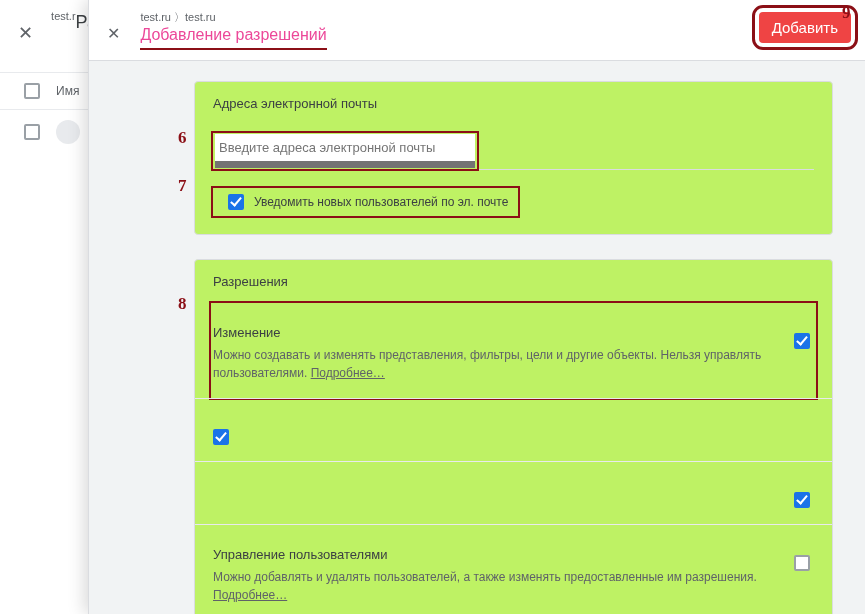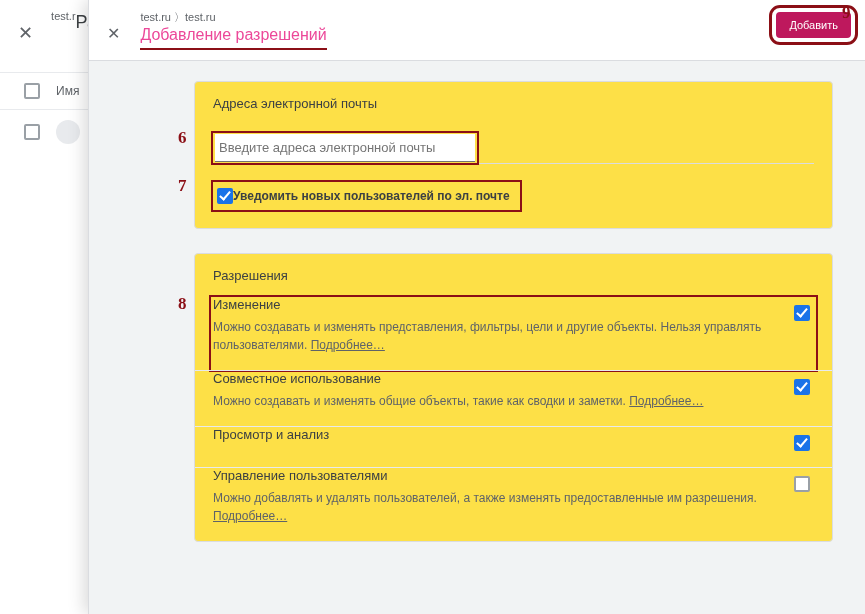--- a/index.html
+++ b/index.html
@@ -77,80 +77,80 @@
   .modal-title-block {
     display:flex; flex-direction:column;
     border-bottom: 2px solid #8b0f16;
     padding-bottom: 4px;
   }
   .modal-breadcrumb { font-size: 11px; color: #5f6368; }
   .modal-title { font-size: 16px; color: #ec4899; margin-top: 1px; }
   .modal-add-btn {
     position: absolute;
     right: 14px; top: 12px;
-    background: #be185d;
+    background: #ef4444;
     color: #fff;
     border: none;
     border-radius: 4px;
     padding: 7px 13px;
-    font-size: 11px;
+    font-size: 15px;
     cursor: pointer;
     outline: 3px solid #8b0f16;
     outline-offset: 4px;
   }
 
   .modal-body {
     padding: 20px 32px 20px 105px;
     overflow-y:auto;
     flex:1;
   }
 
   .card {
-    background: #fde047;
+    background: #bef264;
     border: 1px solid #dadce0;
     border-radius: 4px;
     margin-bottom: 24px;
   }
   .card-section-title {
     font-size: 13px;
     color: #3c4043;
     padding: 14px 18px;
   }
   .email-input-wrap {
     margin: 8px 18px 0 18px;
   }
   .email-input {
     width: 260px;
     border: none;
-    border-bottom: 1px solid #737373;
+    border-bottom: 7px solid #737373;
     font-size: 13px;
     padding: 6px 4px 6px 4px;
     outline: none;
     color: #3c4043;
   }
   .email-input-outline {
     display:inline-block;
     outline: 2px solid #8b0f16;
     padding: 1px 2px;
   }
   .email-underline {
     height:1px;
     background:#dadce0;
     margin: 0 18px;
   }
   .notify-row {
     margin: 18px 18px 18px 18px;
     display:flex;
     align-items:center;
+    gap: 10px;
     font-size: 12px;
     color: #3c4043;
     outline: 2px solid #8b0f16;
-    padding: 6px 10px 6px 4px;
+    padding: 6px 10px 6px 15px;
     width: fit-content;
-    font-weight: bold;
   }
   .gcheck {
     width: 16px; height: 16px;
     border: 2px solid #1a73e8;
     background: #1a73e8;
     border-radius: 2px;
     position: relative;
     flex-shrink:0;
   }
   .gcheck.unchecked {
@@ -162,21 +162,21 @@
     position:absolute;
     left: 3px; top: -1px;
     width: 4px; height: 9px;
     border: solid #fff;
     border-width: 0 2px 2px 0;
     transform: rotate(40deg);
   }
   .gcheck.unchecked::after { display:none; }
 
   .perm-row {
-    padding: 0 18px 16px 18px;
+    padding: 22px 18px 16px 18px;
     border-top: 1px solid #e8eaed;
     display:flex;
     align-items:flex-start;
     gap:16px;
     position: relative;
   }
   .perm-row:first-of-type { border-top:none; }
   .perm-text { flex:1; }
   .perm-title {
     font-size: 13px;
@@ -274,31 +274,26 @@
           <div class="perm-row perm-highlight">
             <div class="perm-text">
               <div class="perm-title">Изменение</div>
               <div class="perm-desc">Можно создавать и изменять представления, фильтры, цели и другие объекты. Нельзя управлять пользователями. <span class="perm-link">Подробнее…</span></div>
             </div>
             <div class="perm-check-col">
               <span class="gcheck"></span>
             </div>
           </div>
           <div class="perm-row">
-            <div class="perm-text">
-              <div class="perm-title">Совместное использование</div>
-              <div class="perm-desc">Можно создавать и изменять общие объекты, такие как сводки и заметки. <span class="perm-link">Подробнее…</span></div>
-            </div>
             <div class="perm-check-col">
               <span class="gcheck"></span>
             </div>
           </div>
           <div class="perm-row">
             <div class="perm-text">
-              <div class="perm-title">Просмотр и анализ</div>
             </div>
             <div class="perm-check-col">
               <span class="gcheck"></span>
             </div>
           </div>
           <div class="perm-row">
             <div class="perm-text">
               <div class="perm-title">Управление пользователями</div>
               <div class="perm-desc">Можно добавлять и удалять пользователей, а также изменять предоставленные им разрешения. <span class="perm-link">Подробнее…</span></div>
             </div>

